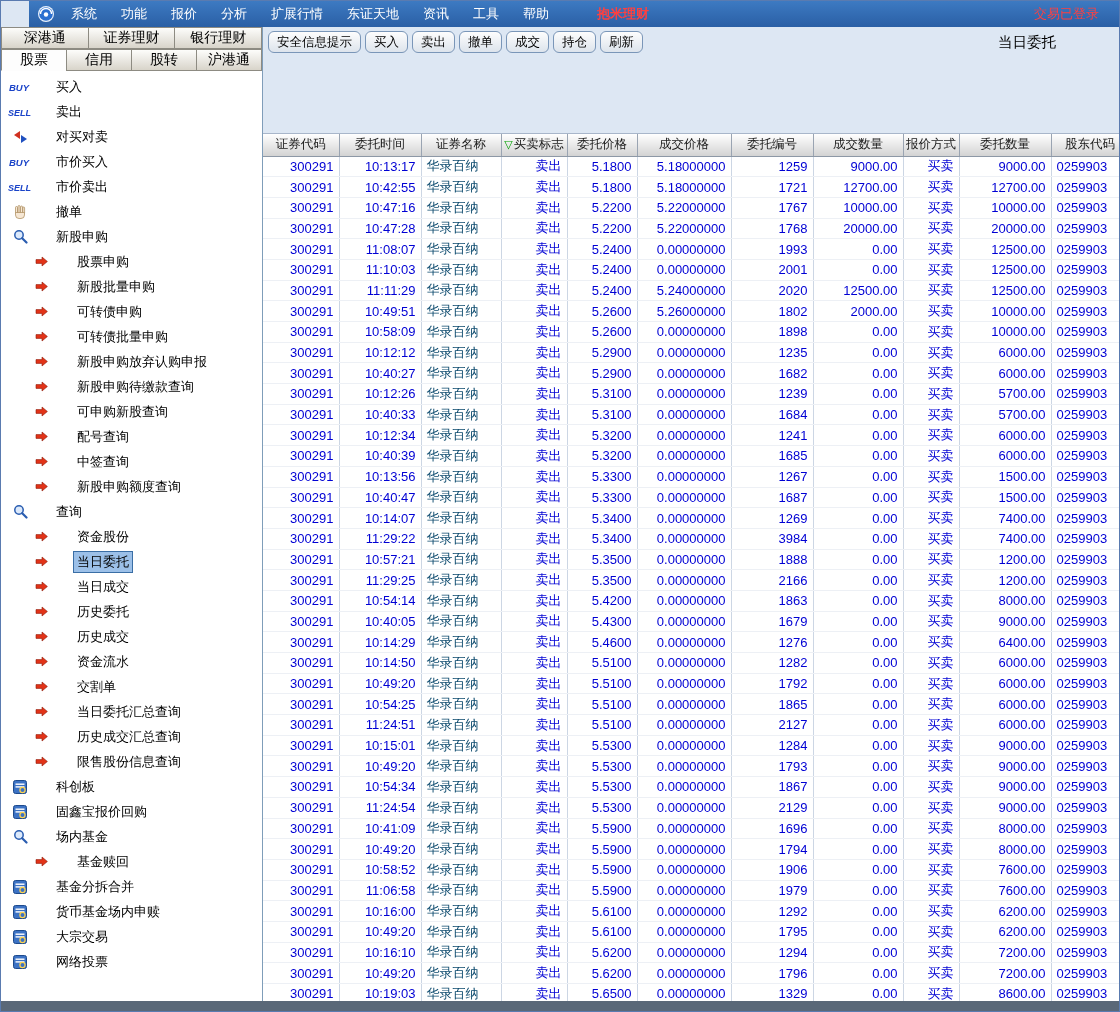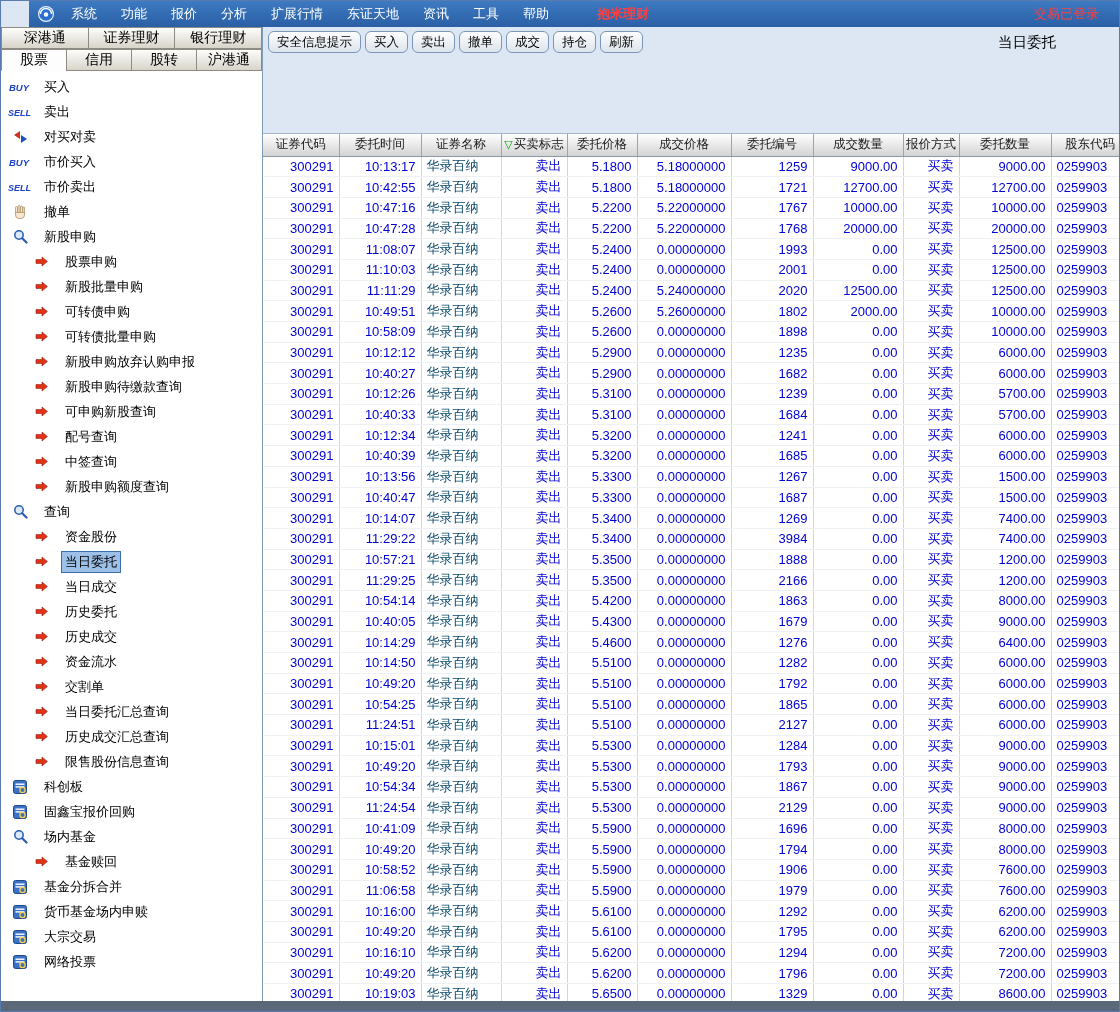--- a/index.html
+++ b/index.html
@@ -24,21 +24,21 @@
   
   .sidebar { width:262px; flex:0 0 262px; background:#fff;
     border-right:1px solid #7f9db9; display:flex; flex-direction:column; }
   .tabs-row { display:flex; height:22px; flex:0 0 22px; }
   .tab { flex:1; background:linear-gradient(#fdfdfb,#d8d4ca); border:1px solid #8d8b82;
     margin-left:-1px; font-size:14px; display:flex; align-items:center;
     justify-content:center; white-space:nowrap; cursor:default; color:#000; }
   .tab:first-child { margin-left:0; }
   .tab.active { background:#fdfdfd; border-bottom-color:#fdfdfd; }
   .tree { flex:1; overflow:hidden; padding-top:3px; background:#fff; }
-  .tree-item { height:25px; display:flex; align-items:center; gap:8px;
+  .tree-item { height:25px; display:flex; align-items:center; gap:20px;
     padding-left:7px; font-size:13px; color:#000; white-space:nowrap; cursor:default; }
   .tree-item.indent { padding-left:28px; }
   .tree-icon { display:inline-flex; width:24px; justify-content:center; flex:0 0 24px; }
   .tree-label { padding:1px 3px; border:1px solid transparent; }
   .tree-label.selected { background:var(--sel-bg,#9cc0e8); border:1px solid #3a6ea5; }
 
   
   .main { flex:1; display:flex; flex-direction:column; min-width:0; background:#dde7f3; }
   .toolbar { height:30px; flex:0 0 30px; display:flex; align-items:center; gap:4px;
     padding:0 5px; }

